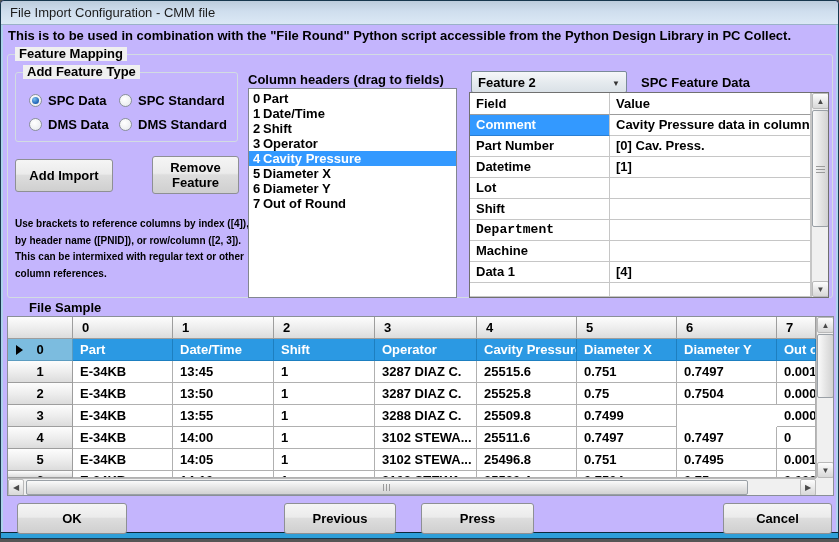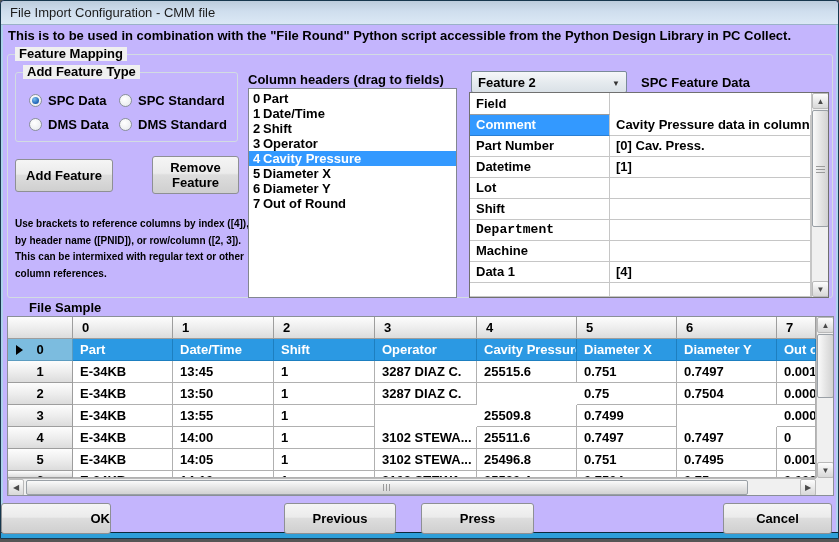--- a/index.html
+++ b/index.html
@@ -107,21 +107,21 @@
   <div class="radio" style="left:28px;top:116px;">
     <span class="rc"></span>
     <span class="rl">DMS Data</span>
   </div>
   <div class="radio" style="left:118px;top:116px;">
     <span class="rc"></span>
     <span class="rl">DMS Standard</span>
   </div>
 
   <div class="btn" style="left:14px;top:158px;width:98px;height:33px;">
-    <span>Add Feature</span>
+    <span>Add Import</span>
   </div>
   <div class="btn" style="left:151px;top:155px;width:87px;height:38px;flex-direction:column;">
     <span>Remove</span>
     <span>Feature</span>
   </div>
 
   <div class="help">Use brackets to reference columns by index ([4]), by header name ([PNID]), or row/column ([2, 3]). This can be intermixed with regular text or other column references.</div>
 
   <div class="label" style="left:247px;top:71px;">Column headers (drag to fields)</div>
   <div class="listbox">
@@ -160,20 +160,21 @@
   </div>
 
   <div class="combo">
     <span>Feature 2</span>
     <span class="arrow">▼</span>
   </div>
   <div class="label" style="left:640px;top:74px;">SPC Feature Data</div>
 
   <div class="ftable">
     <div class="ft-cell ft-f ft-hdr" style="top:0;">Field</div>
+    <div class="ft-cell ft-v ft-hdr" style="top:0;">Value</div>
 
     <div class="ft-cell ft-f ft-sel" style="top:22px;">Comment</div>
     <div class="ft-cell ft-v" style="top:22px;">Cavity Pressure data in column 4</div>
     <div class="ft-cell ft-f" style="top:43px;">Part Number</div>
     <div class="ft-cell ft-v" style="top:43px;">[0] Cav. Press.</div>
     <div class="ft-cell ft-f" style="top:64px;">Datetime</div>
     <div class="ft-cell ft-v" style="top:64px;">[1]</div>
     <div class="ft-cell ft-f" style="top:85px;">Lot</div>
     <div class="ft-cell ft-v" style="top:85px;"></div>
     <div class="ft-cell ft-f" style="top:106px;">Shift</div>
@@ -228,28 +229,30 @@
     <div class="g-cell x4 y1">25515.6</div>
     <div class="g-cell x5 y1">0.751</div>
     <div class="g-cell x6 y1">0.7497</div>
     <div class="g-cell x7 y1">0.0013</div>
 
     <div class="g-cell g-hdr g-rowhdr xh y2">2</div>
     <div class="g-cell x0 y2">E-34KB</div>
     <div class="g-cell x1 y2">13:50</div>
     <div class="g-cell x2 y2">1</div>
     <div class="g-cell x3 y2">3287 DIAZ C.</div>
+    <div class="g-cell x4 y2">25525.8</div>
     <div class="g-cell x5 y2">0.75</div>
     <div class="g-cell x6 y2">0.7504</div>
     <div class="g-cell x7 y2">0.0004</div>
 
     <div class="g-cell g-hdr g-rowhdr xh y3">3</div>
     <div class="g-cell x0 y3">E-34KB</div>
     <div class="g-cell x1 y3">13:55</div>
     <div class="g-cell x2 y3">1</div>
+    <div class="g-cell x3 y3">3288 DIAZ C.</div>
     <div class="g-cell x4 y3">25509.8</div>
     <div class="g-cell x5 y3">0.7499</div>
     <div class="g-cell x7 y3">0.0006</div>
 
     <div class="g-cell g-hdr g-rowhdr xh y4">4</div>
     <div class="g-cell x0 y4">E-34KB</div>
     <div class="g-cell x1 y4">14:00</div>
     <div class="g-cell x2 y4">1</div>
     <div class="g-cell x3 y4">3102 STEWA...</div>
     <div class="g-cell x4 y4">25511.6</div>
@@ -286,21 +289,21 @@
     <div class="sb-h" style="left:0;bottom:0;width:808px;height:17px;border-top:1px solid #b9b9b9;">
       <div class="sb-btn" style="left:0;top:0;width:16px;height:17px;">◀</div>
       <div class="sb-thumb h" style="left:18px;top:1px;width:722px;height:15px;">
           <span class="grip-h"></span>
         </div>
       <div class="sb-btn" style="right:0;top:0;width:16px;height:17px;">▶</div>
     </div>
     <div style="position:absolute;right:0;bottom:0;width:17px;height:17px;background:#f0f0f0;"></div>
   </div>
 
-  <div class="btn" style="left:0;top:502px;width:110px;height:31px;justify-content:flex-end;">
+  <div class="btn" style="left:16px;top:502px;width:110px;height:31px;">
     <span>OK</span>
   </div>
   <div class="btn" style="left:283px;top:502px;width:112px;height:31px;">
     <span>Previous</span>
   </div>
   <div class="btn" style="left:420px;top:502px;width:113px;height:31px;">
     <span>Press</span>
   </div>
   <div class="btn" style="left:722px;top:502px;width:109px;height:31px;">
     <span>Cancel</span>

